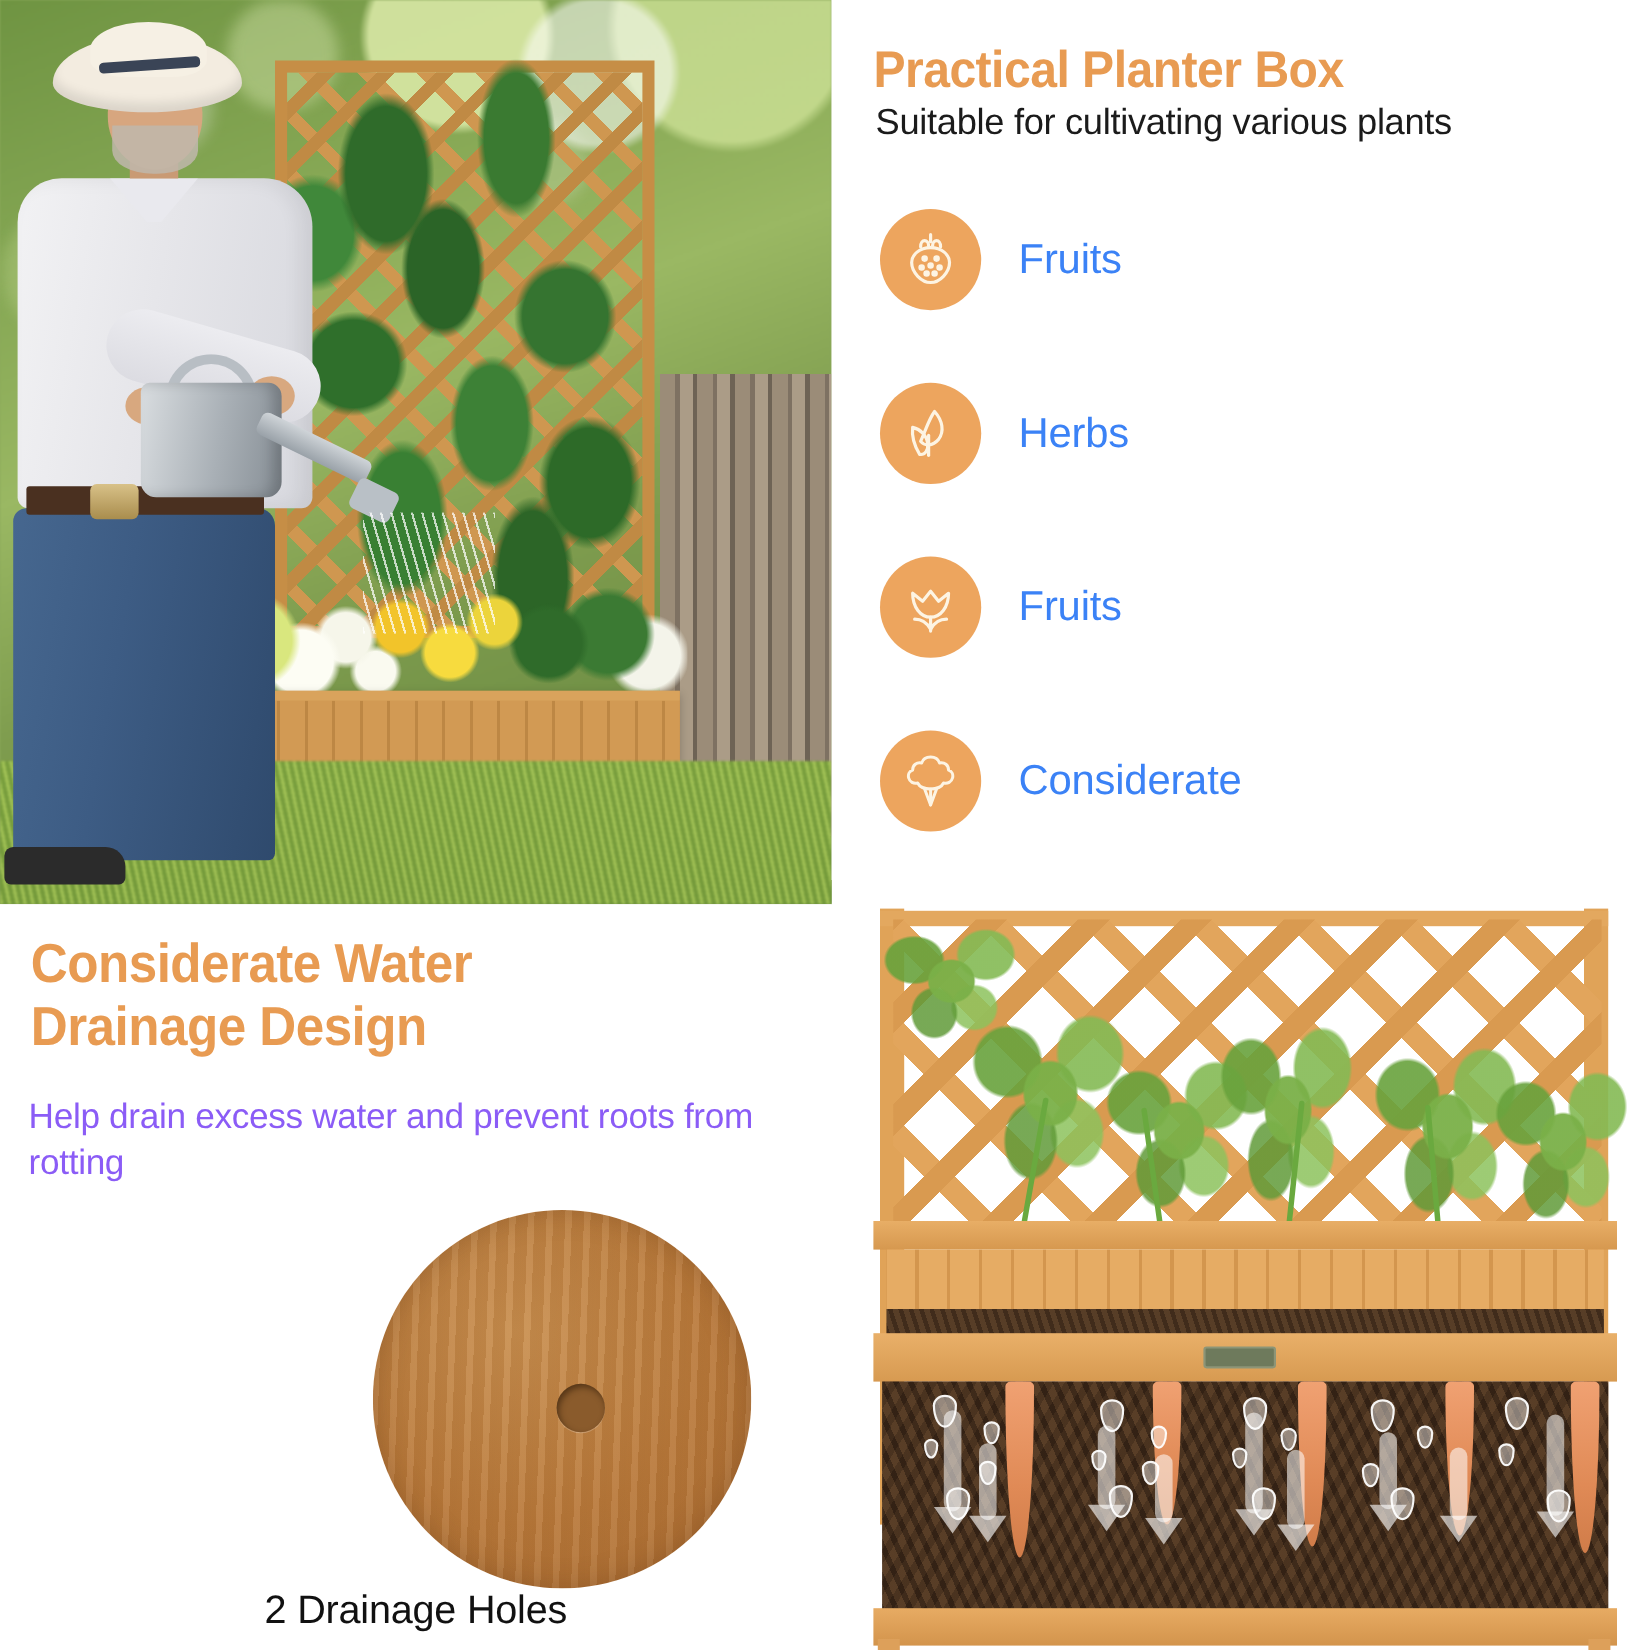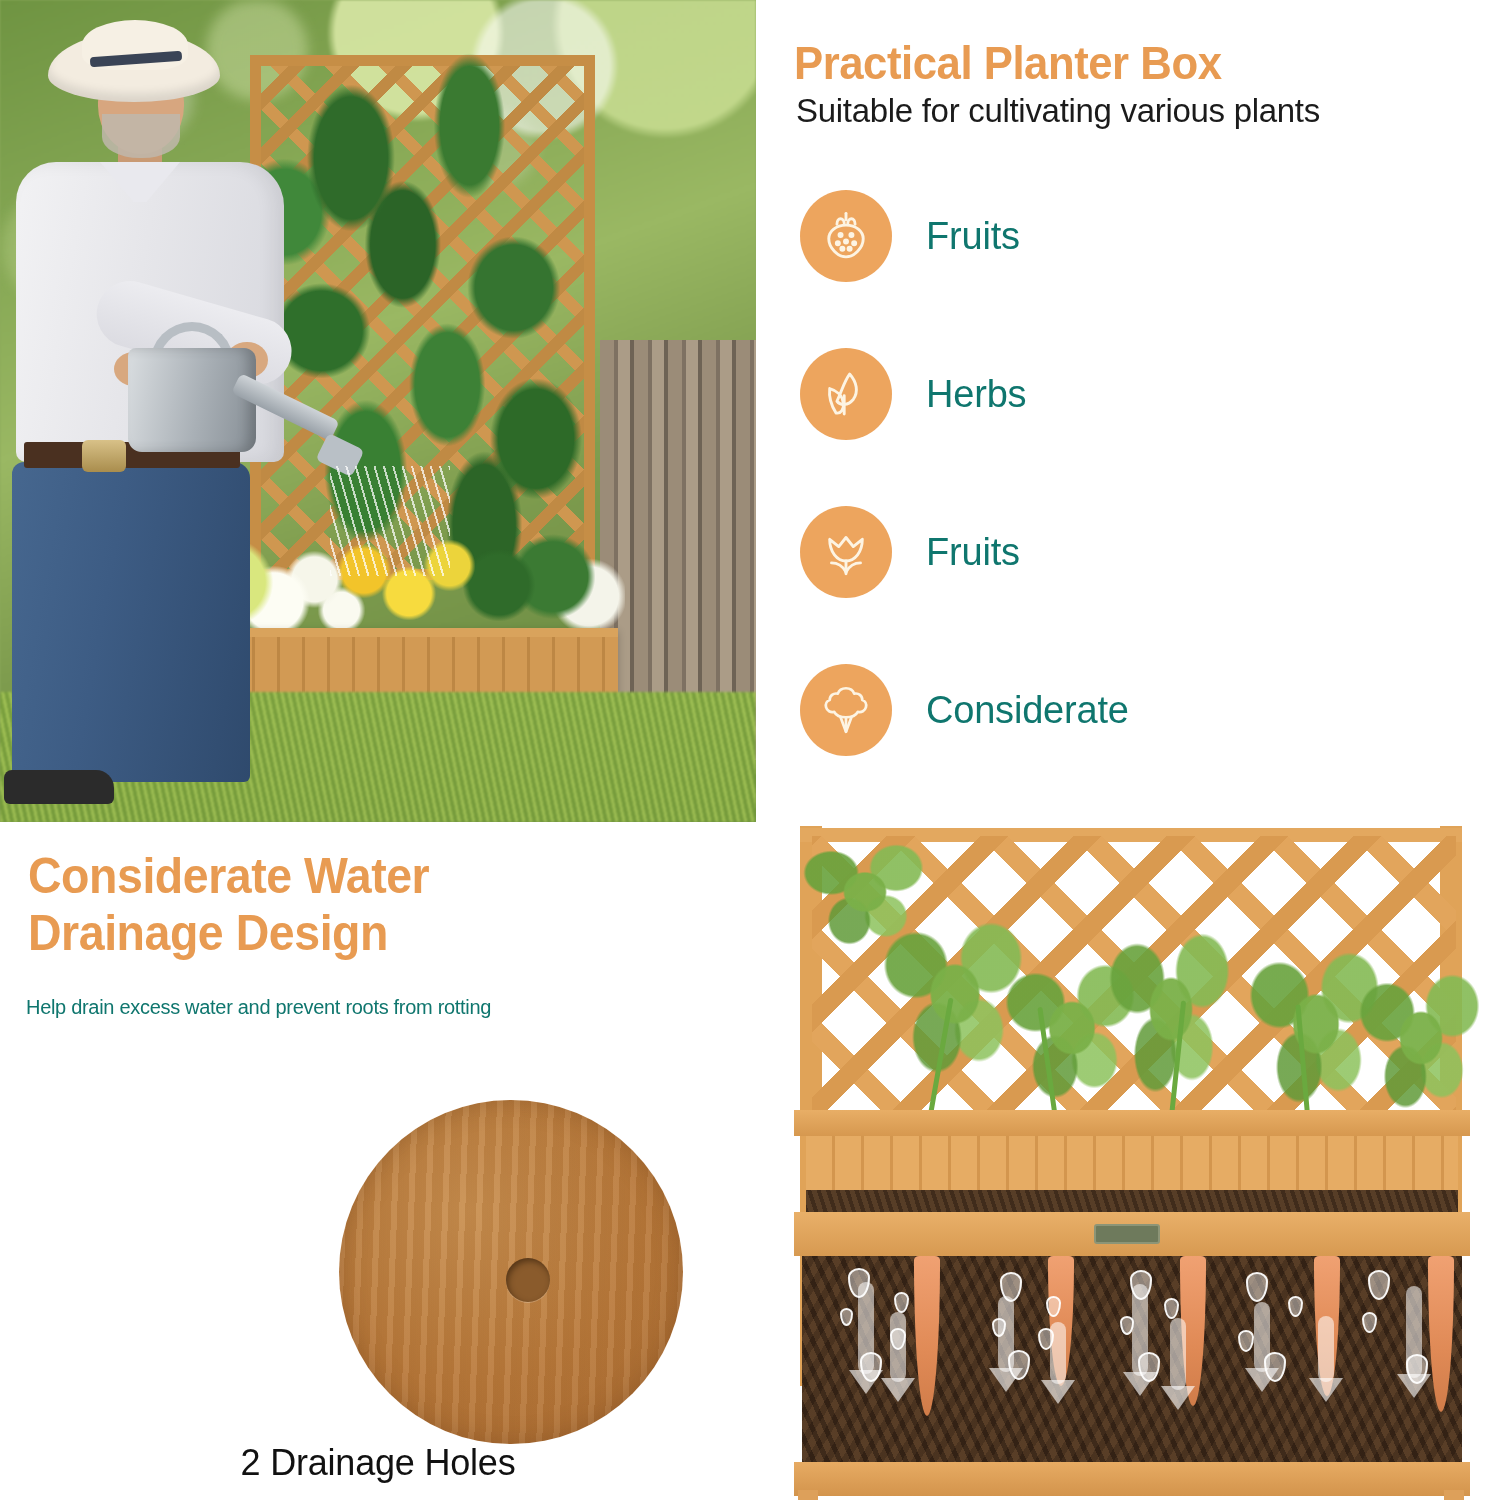--- a/index.html
+++ b/index.html
@@ -140,29 +140,29 @@
   .panel-tr { position:absolute; left:756px; top:0; width:744px; height:800px; background:#fff; }
   .h1 { position:absolute; font-weight:bold; color:#e89b52; letter-spacing:-0.5px;
     font-size:47px; line-height:1.06; white-space:nowrap;
     transform:scaleX(.93); transform-origin:left top; }
   .sub { position:absolute; color:#1b1b1b; font-size:33px; line-height:1.18;
     letter-spacing:-0.3px; }
   .feat { position:absolute; display:flex; align-items:center; gap:34px; }
   .badge { width:92px; height:92px; border-radius:50%; background:#eda55e;
     display:flex; align-items:center; justify-content:center; flex:0 0 auto; }
   .badge svg { width:58px; height:58px; display:block; }
-  .feat-label { font-size:38px; color:#0f766e; letter-spacing:-0.2px; white-space:nowrap; }
+  .feat-label { font-size:38px; color:#3b82f6; letter-spacing:-0.2px; white-space:nowrap; }
 
   
   .panel-bl { position:absolute; left:0; top:822px; width:756px; height:678px; background:#fff; }
   .h2 { position:absolute; left:28px; top:26px; font-weight:bold; color:#e89b52;
     font-size:50px; line-height:1.14; letter-spacing:-0.5px; transform:scaleX(.93);
     transform-origin:left top; }
-  .sub2 { position:absolute; left:26px; top:172px; width:700px; color:#0f766e;
-    font-size:20px; line-height:1.3; letter-spacing:-0.3px; }
+  .sub2 { position:absolute; left:26px; top:172px; width:700px; color:#8b5cf6;
+    font-size:32px; line-height:1.3; letter-spacing:-0.3px; }
   .disc { position:absolute; left:339px; top:1100px; width:344px; height:344px;
     border-radius:50%;
     background:
       repeating-linear-gradient(92deg, rgba(120,72,28,.12) 0 5px, rgba(255,255,255,.07) 5px 11px, rgba(100,58,20,.10) 11px 17px),
       radial-gradient(circle at 38% 32%, #c98f4f 0%, #b9793a 55%, #a96a31 100%);
     box-shadow:inset 0 0 26px rgba(90,52,18,.28); }
   .hole { position:absolute; left:48.5%; top:46%; width:44px; height:44px;
     border-radius:50%; background:#8a5b2c;
     box-shadow:inset 2px 3px 6px rgba(40,22,6,.55), 0 1px 0 rgba(255,255,255,.22); }
   .disc-cap { position:absolute; left:0; top:1442px; width:756px; text-align:center;

